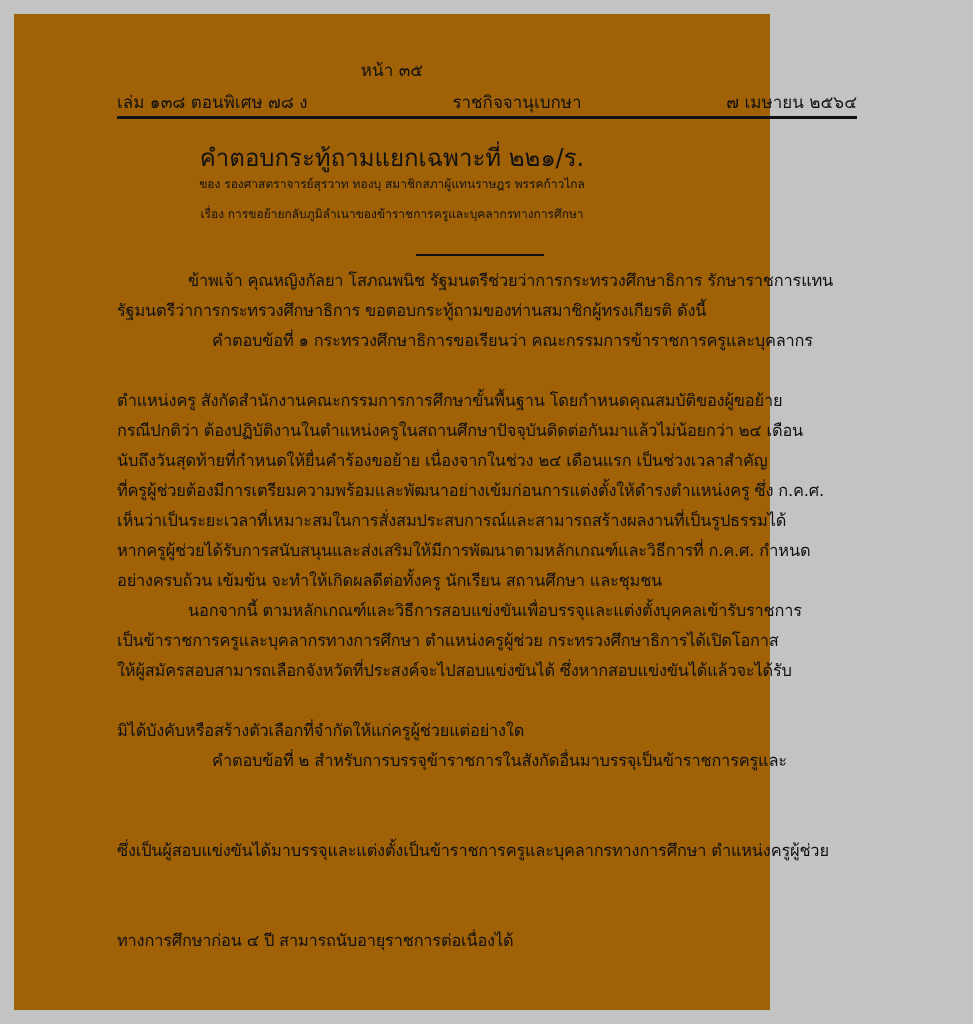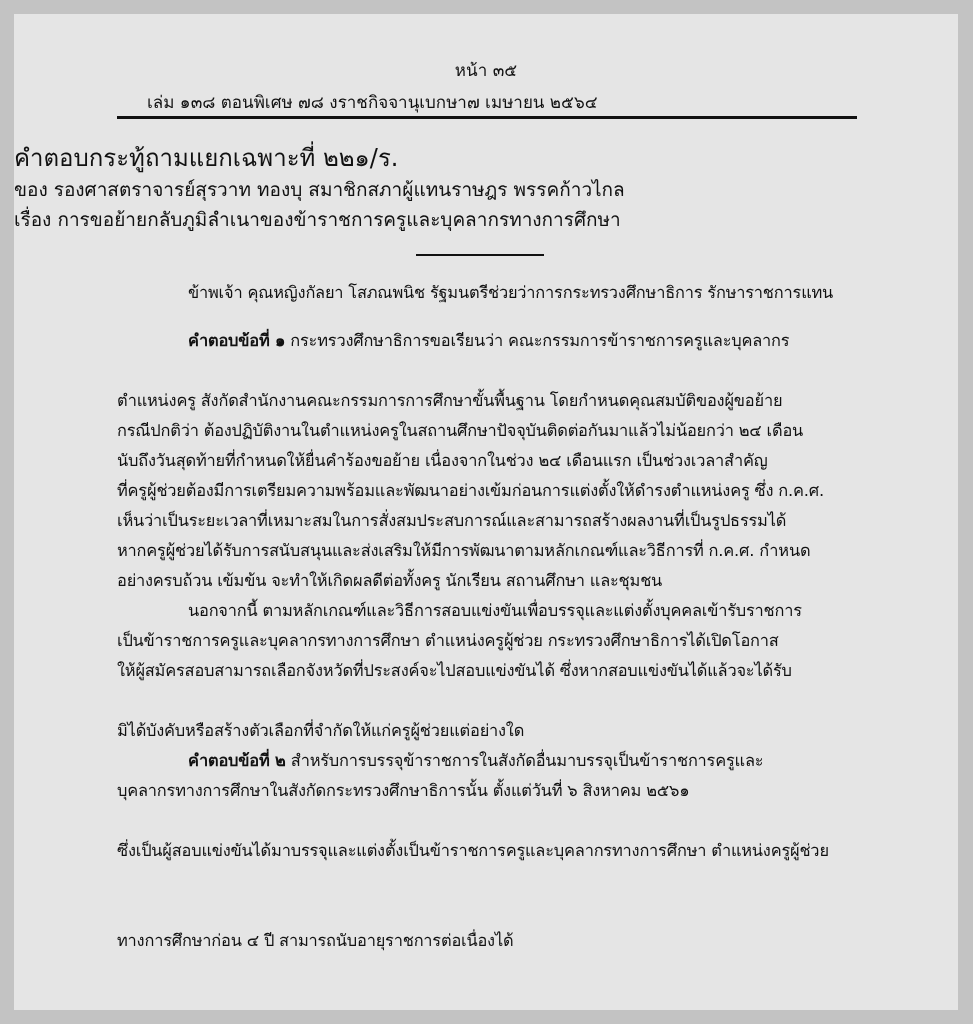--- a/index.html
+++ b/index.html
@@ -1,47 +1,48 @@
 <!DOCTYPE html>
 <html><head>
 <meta charset="utf-8">
 <style>
   html, body { margin:0; padding:0; }
   body { width:973px; height:1024px; background:#c3c3c3; position:relative; overflow:hidden; }
-  .page { position:absolute; left:14px; top:14px; width:944px; height:996px; background:#e5e5e5; }
+  .page { position:absolute; left:14px; top:14px; width:756px; height:996px; background:#a16207; }
   .t { font-family:"DejaVu Sans", sans-serif; color:#111; font-size:17px; white-space:nowrap; position:absolute; }
   .head-page { left:0; width:100%; text-align:center; top:42px; font-size:17px; }
-  .head-row { left:103px; width:740px; top:74px; display:flex; justify-content:flex-start; font-size:17px;margin-left:30px; }
+  .head-row { left:103px; width:740px; top:74px; display:flex; justify-content:space-between; font-size:17px; }
   .head-row span { white-space:pre; }
   .rule { position:absolute; left:103px; width:740px; top:102px; height:3px; background:#111; }
-  .title { left:0; width:100%; text-align:left; top:124px; font-size:24px; }
-  .sub { left:0; width:100%; font-size:19px; }
+  .title { left:0; width:100%; text-align:center; top:124px; font-size:24px; }
+  .sub { left:0; width:100%; text-align:center; font-size:12px; }
   .short-rule { position:absolute; left:402px; width:128px; top:240px; height:2px; background:#111; }
   .line { left:103px; width:740px; font-size:16.4px; letter-spacing:-0.2px; }
   .indent { left:174px; width:669px; }
-  b { font-weight:bold; }
+  b { font-weight:normal;margin-left:24px; }
 </style>
 </head>
 <body>
 
 <div class="page">
   <div class="t head-page">หน้า ๓๕</div>
   <div class="t head-row">
     <span>เล่ม ๑๓๘ ตอนพิเศษ ๗๘ ง</span>
     <span>ราชกิจจานุเบกษา</span>
     <span>๗ เมษายน ๒๕๖๔</span>
   </div>
   <div class="rule"></div>
 
   <div class="t title">คำตอบกระทู้ถามแยกเฉพาะที่ ๒๒๑/ร.</div>
   <div class="t sub" style="top:160px">ของ รองศาสตราจารย์สุรวาท ทองบุ สมาชิกสภาผู้แทนราษฎร พรรคก้าวไกล</div>
   <div class="t sub" style="top:190px">เรื่อง การขอย้ายกลับภูมิลำเนาของข้าราชการครูและบุคลากรทางการศึกษา</div>
   <div class="short-rule"></div>
 
-  <div class="t line indent" style="top:265px">ข้าพเจ้า คุณหญิงกัลยา โสภณพนิช รัฐมนตรีช่วยว่าการกระทรวงศึกษาธิการ รักษาราชการแทน</div>
+  <div class="t line indent" style="top:253px">ข้าพเจ้า คุณหญิงกัลยา โสภณพนิช รัฐมนตรีช่วยว่าการกระทรวงศึกษาธิการ รักษาราชการแทน</div>
+  <div class="t line" style="top:283px">รัฐมนตรีว่าการกระทรวงศึกษาธิการ ขอตอบกระทู้ถามของท่านสมาชิกผู้ทรงเกียรติ ดังนี้</div>
 
   <div class="t line indent" style="top:313px">
     <b>คำตอบข้อที่ ๑</b>
     <span>กระทรวงศึกษาธิการขอเรียนว่า คณะกรรมการข้าราชการครูและบุคลากร</span>
   </div>
   <div class="t line" style="top:373px">ตำแหน่งครู สังกัดสำนักงานคณะกรรมการการศึกษาขั้นพื้นฐาน โดยกำหนดคุณสมบัติของผู้ขอย้าย</div>
   <div class="t line" style="top:403px">กรณีปกติว่า ต้องปฏิบัติงานในตำแหน่งครูในสถานศึกษาปัจจุบันติดต่อกันมาแล้วไม่น้อยกว่า ๒๔ เดือน</div>
   <div class="t line" style="top:433px">นับถึงวันสุดท้ายที่กำหนดให้ยื่นคำร้องขอย้าย เนื่องจากในช่วง ๒๔ เดือนแรก เป็นช่วงเวลาสำคัญ</div>
   <div class="t line" style="top:463px">ที่ครูผู้ช่วยต้องมีการเตรียมความพร้อมและพัฒนาอย่างเข้มก่อนการแต่งตั้งให้ดำรงตำแหน่งครู ซึ่ง ก.ค.ศ.</div>
   <div class="t line" style="top:493px">เห็นว่าเป็นระยะเวลาที่เหมาะสมในการสั่งสมประสบการณ์และสามารถสร้างผลงานที่เป็นรูปธรรมได้</div>
@@ -50,16 +51,15 @@
 
   <div class="t line indent" style="top:583px">นอกจากนี้ ตามหลักเกณฑ์และวิธีการสอบแข่งขันเพื่อบรรจุและแต่งตั้งบุคคลเข้ารับราชการ</div>
   <div class="t line" style="top:613px">เป็นข้าราชการครูและบุคลากรทางการศึกษา ตำแหน่งครูผู้ช่วย กระทรวงศึกษาธิการได้เปิดโอกาส</div>
   <div class="t line" style="top:643px">ให้ผู้สมัครสอบสามารถเลือกจังหวัดที่ประสงค์จะไปสอบแข่งขันได้ ซึ่งหากสอบแข่งขันได้แล้วจะได้รับ</div>
   <div class="t line" style="top:703px">มิได้บังคับหรือสร้างตัวเลือกที่จำกัดให้แก่ครูผู้ช่วยแต่อย่างใด</div>
 
   <div class="t line indent" style="top:733px">
     <b>คำตอบข้อที่ ๒</b>
     <span>สำหรับการบรรจุข้าราชการในสังกัดอื่นมาบรรจุเป็นข้าราชการครูและ</span>
   </div>
-  <div class="t line" style="top:763px">บุคลากรทางการศึกษาในสังกัดกระทรวงศึกษาธิการนั้น ตั้งแต่วันที่ ๖ สิงหาคม ๒๕๖๑</div>
   <div class="t line" style="top:823px">ซึ่งเป็นผู้สอบแข่งขันได้มาบรรจุและแต่งตั้งเป็นข้าราชการครูและบุคลากรทางการศึกษา ตำแหน่งครูผู้ช่วย</div>
   <div class="t line" style="top:913px">ทางการศึกษาก่อน ๔ ปี สามารถนับอายุราชการต่อเนื่องได้</div>
 </div>
 
 </body></html>

